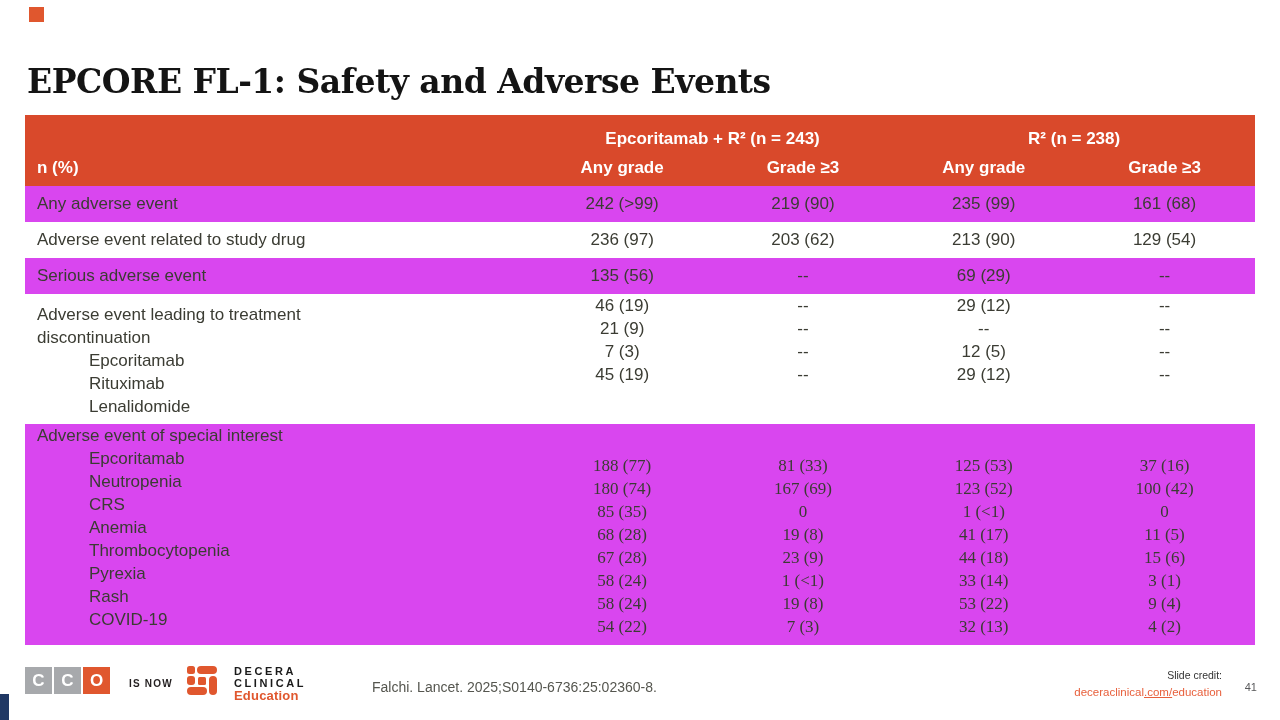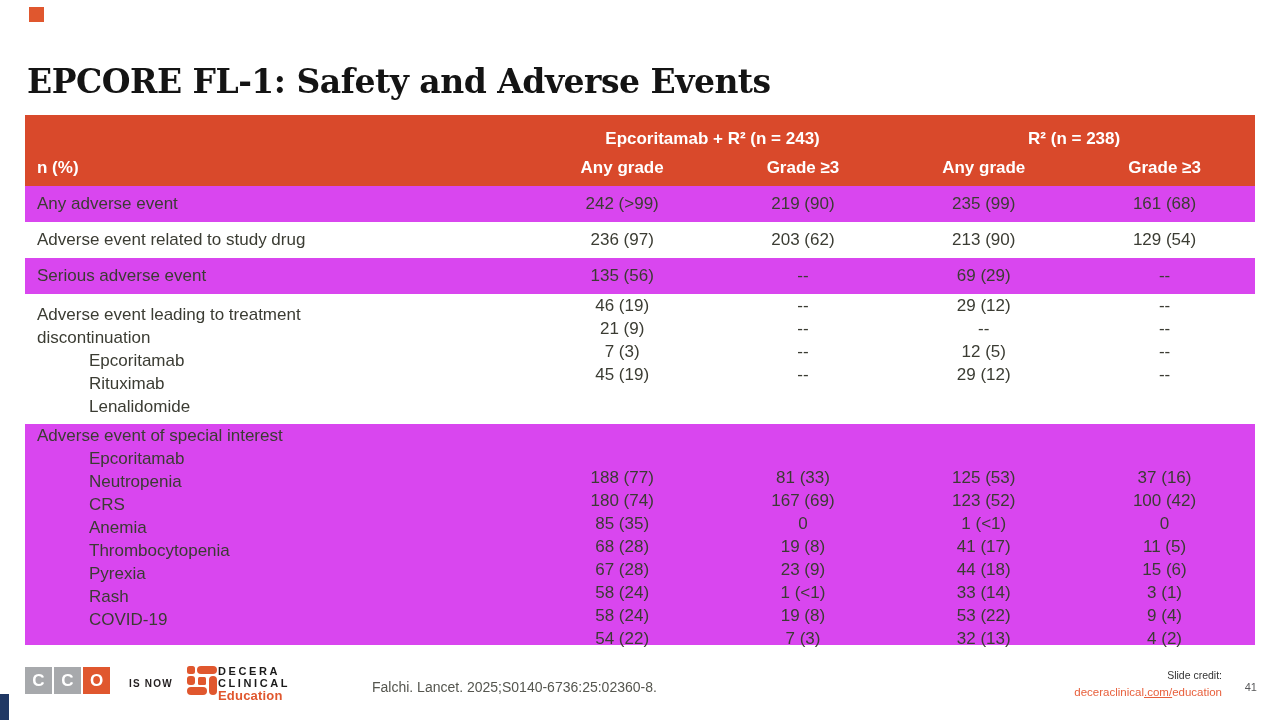--- a/index.html
+++ b/index.html
@@ -55,36 +55,36 @@
   .blockrow .label-cell { padding-top: 0; }
   .b1 { height: 130px; }
   .b2 { height: 221px; }
   .blockrow { line-height: 23px; }
   .b1 .label-cell { padding-top: 9px; }
   .b2 .label-cell { }
   .mainlabel-narrow { max-width: 340px; }
   .subitems { padding-left: 52px; }
   .vstack { text-align: center; }
   .b1 .vstack { }
-  .b2 .vstack { padding-top: 42px; }
+  .b2 .vstack { padding-top: 30px; font-family: Liberation Serif, serif; }
 
   
   .cco { position: absolute; left: 25px; top: 667px; display: flex; gap: 2px; }
   .cco-sq {
     width: 27px; height: 27px; display: flex; align-items: center; justify-content: center;
     background: #A7A9AC; color: #ffffff; font-weight: 700; font-size: 17px;
   }
   .cco-sq.orange { background: #E0572E; }
 
   .is-now {
     position: absolute; left: 129px; top: 678px;
     font-size: 10px; font-weight: 700; letter-spacing: 1.2px; color: #231F20;
   }
 
-  .decera { position: absolute; left: 186px; top: 664px; display: flex; gap: 0; }
+  .decera { position: absolute; left: 186px; top: 664px; display: flex; gap: 16px; }
   .decera-text { padding-top: 1px; }
   .decera-line {
     font-size: 11px; font-weight: 700; letter-spacing: 2.6px;
     color: #1A1A1A; line-height: 12px; white-space: nowrap;
   }
   .decera-edu {
     font-size: 13px; font-weight: 700; color: #E0572E; line-height: 14px; letter-spacing: 0.2px;
   }
 
   .citation {

